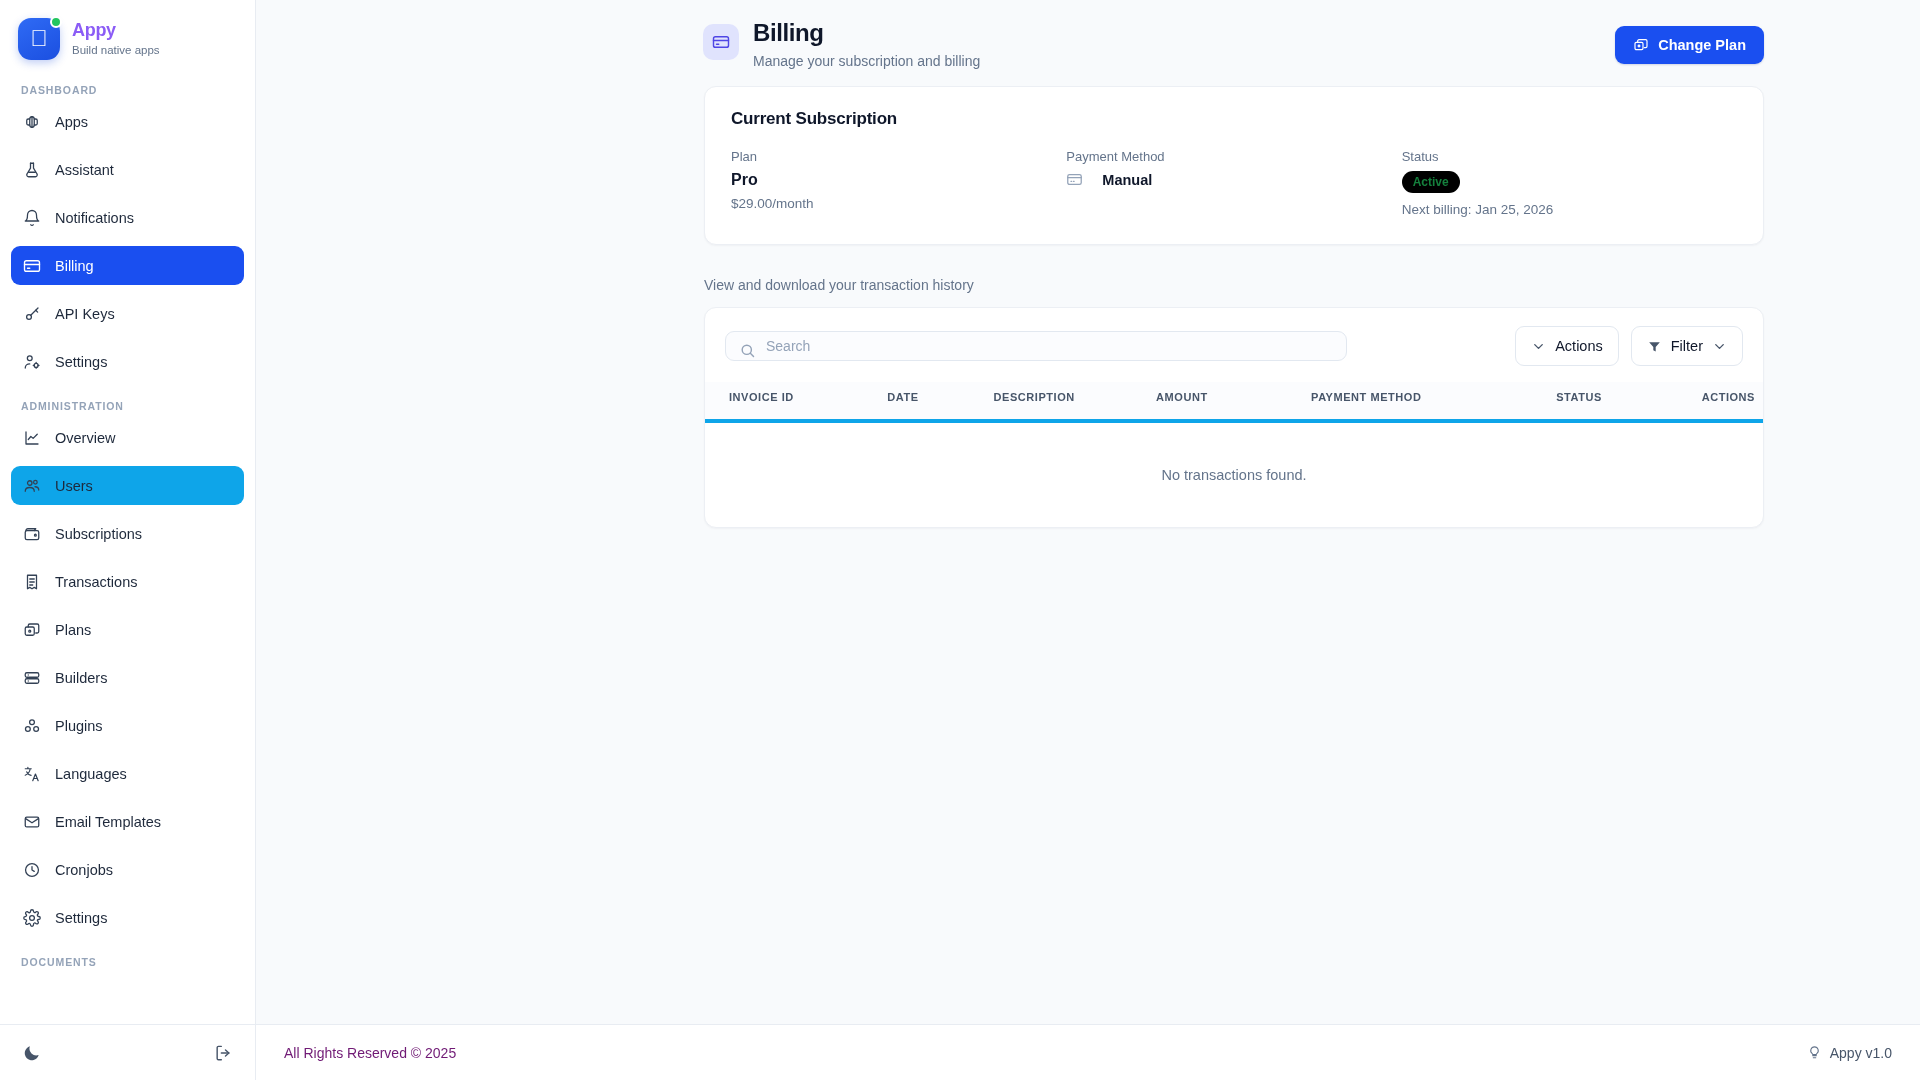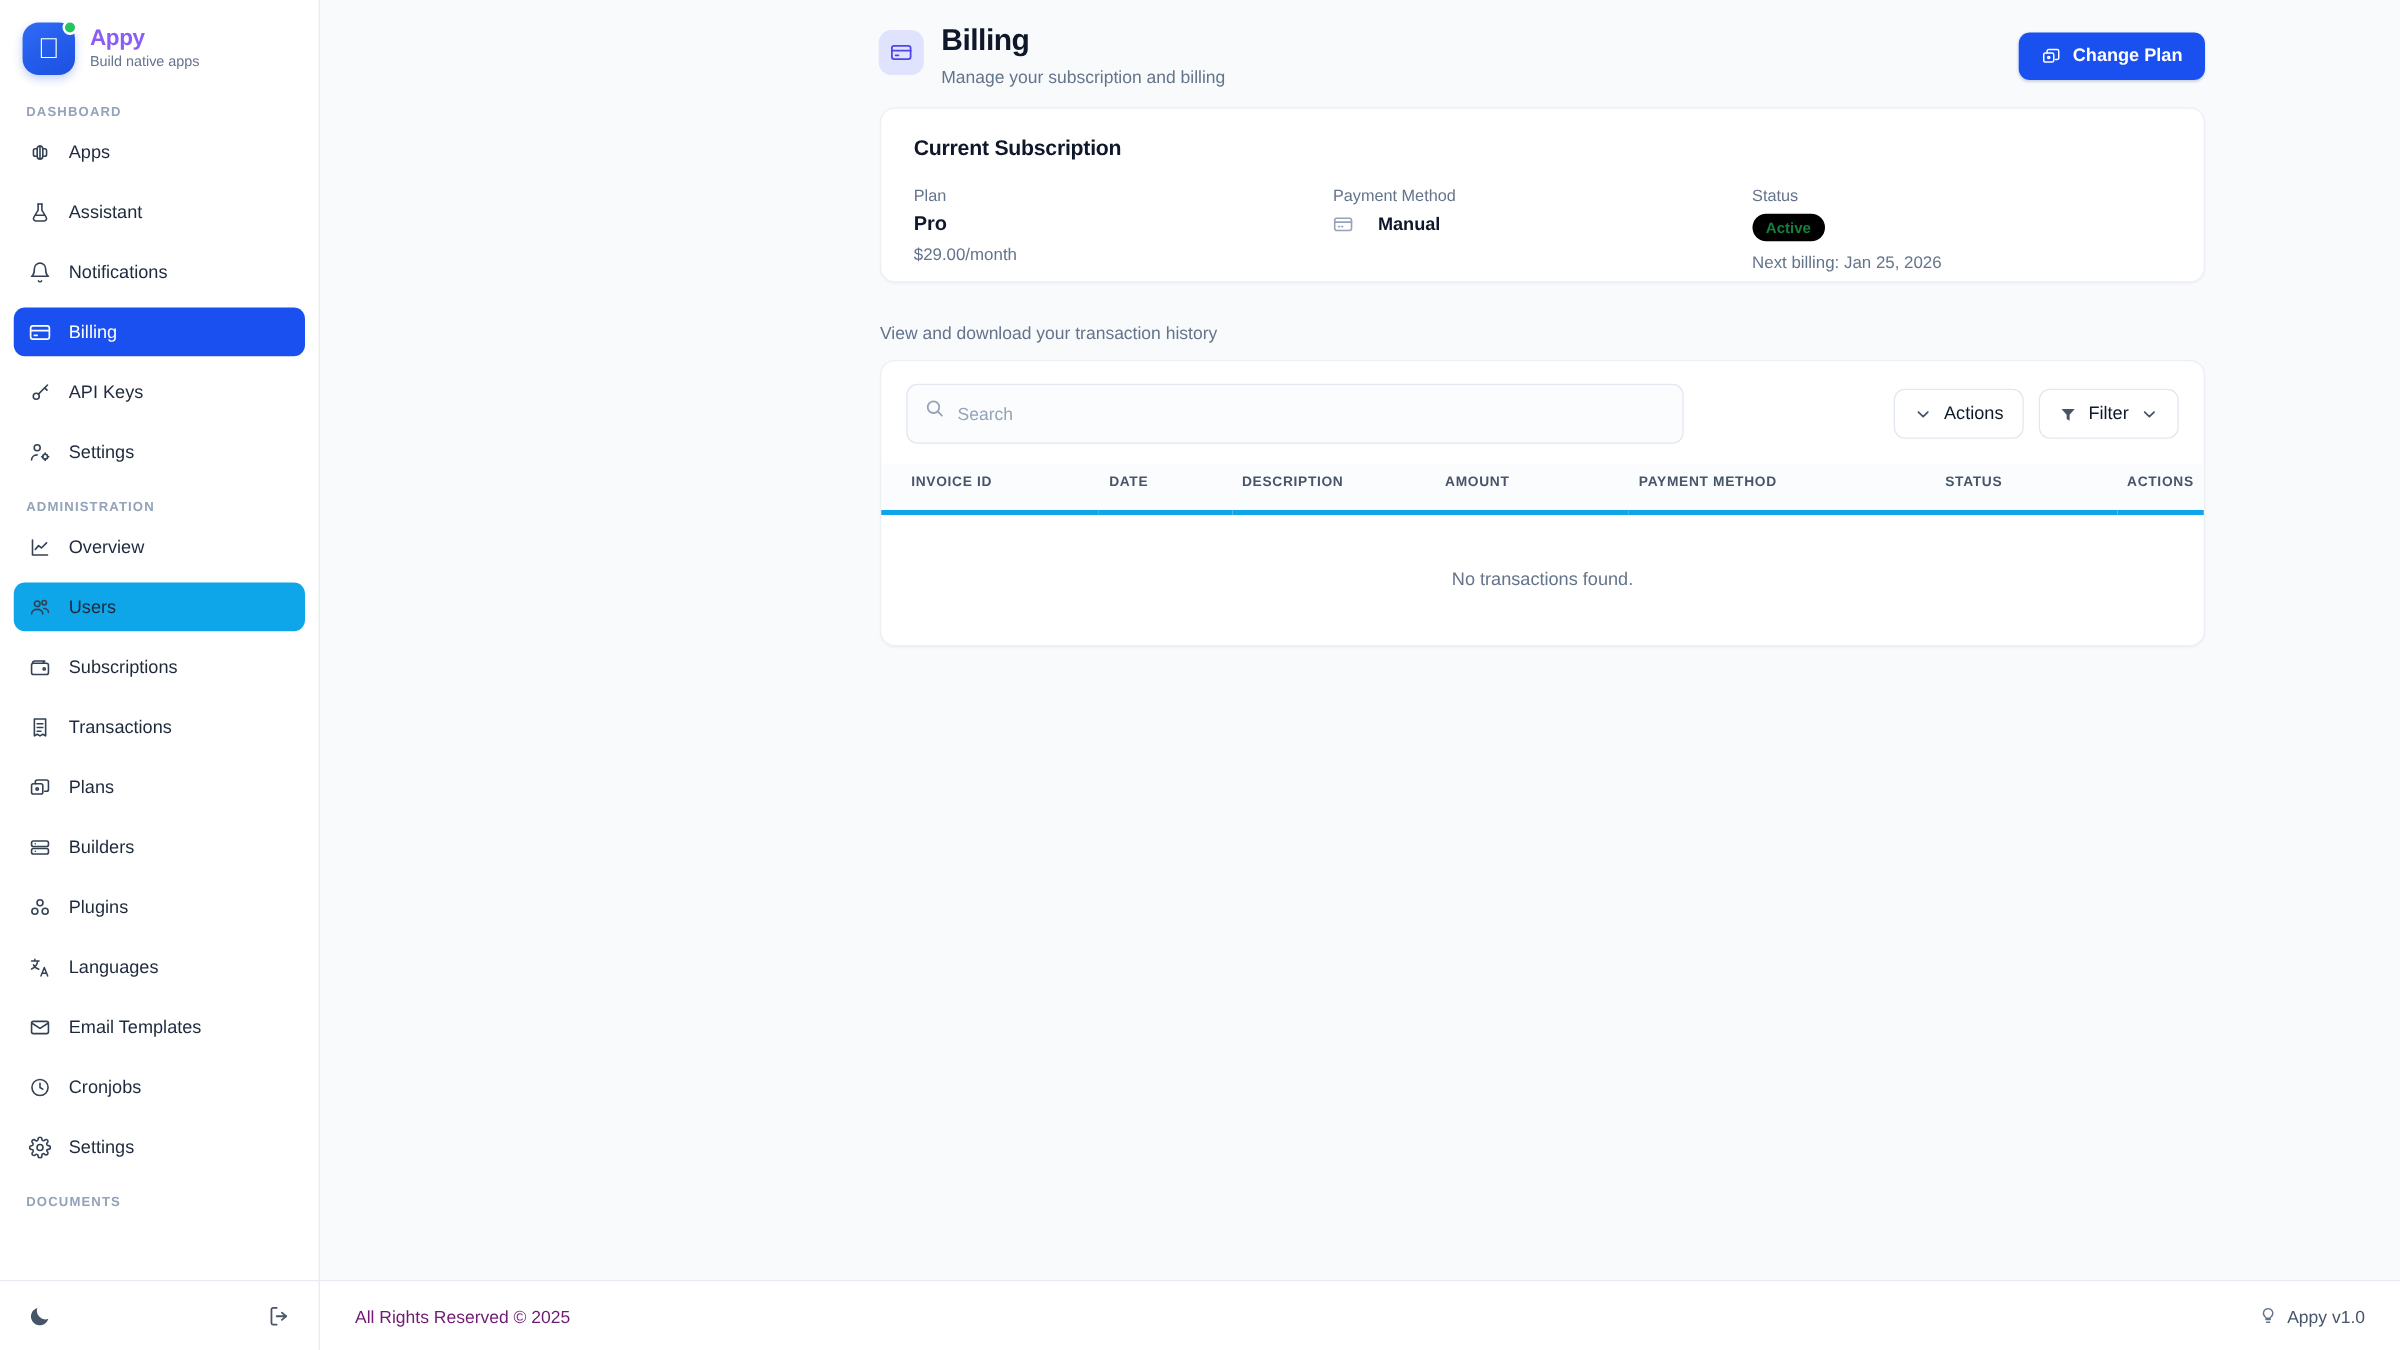--- a/index.html
+++ b/index.html
@@ -90,21 +90,21 @@
     margin-top: 8px; font-family: inherit;
     box-shadow: 0 1px 2px rgba(16,40,120,.18);
   }
   .btn-primary svg { width: 16px; height: 16px; display:block; }
 
   .card {
     background: #fff; border: 1px solid #eceff4; border-radius: 12px;
     margin: 0 156px 0 448px;
     box-shadow: 0 1px 2px rgba(15,23,42,.04);
   }
-  .card-sub { padding: 22px 26px 8px 26px; }
+  .card-sub { padding: 22px 26px 27px 26px; }
   .card-title { font-size: 17px; font-weight: 700; color: #0f172a; margin-bottom: 20px; letter-spacing:-.2px;}
   .sub-grid { display: grid; grid-template-columns: 1fr 1fr 1fr; }
   .sub-label { font-size: 13px; color: #64748b; margin-bottom: 7px; }
   .sub-value-strong { font-size: 16px; font-weight: 700; color: #0f172a; margin-bottom: 7px; }
   .sub-value-small { font-size: 13.5px; color: #64748b; }
   .pay-row { display: flex; align-items: center; gap: 19px; font-size: 14.5px; font-weight: 600; color: #0f172a; }
   .pay-row .ico { width: 17px; height: 17px; color: #94a3b8; display:block; }
   .badge {
     display: inline-block; background: #000000; color: #15803d;
     font-size: 12px; font-weight: 600; padding: 4px 11px; border-radius: 999px;
@@ -114,21 +114,21 @@
   .section-head { margin: 32px 156px 14px 448px; }
   .section-title { font-size: 18.5px; font-weight: 700; color: #0f172a; letter-spacing: -.3px; }
   .section-sub { font-size: 14px; color: #64748b; margin-top: 6px; }
 
   .toolbar {
     display: flex; align-items: center; justify-content: space-between;
     padding: 18px 20px 16px 20px;
   }
   .search-wrap { position: relative; width: 622px; }
   .search-input {
-    width: 100%; height: 48px; border: 1px solid #e2e8f0; border-radius: 9px;
+    width: 100%; height: 30px; border: 1px solid #e2e8f0; border-radius: 9px;
     background: #fbfcfe; padding: 0 14px 0 40px; font-size: 14px;
     color: #0f172a; font-family: inherit; outline: none;
   }
   .search-input::placeholder { color: #94a3b8; }
   .search-icon { position: absolute; left: 14px; top: 11px; width: 17px; height: 17px; color: #94a3b8; }
   .tool-btns { display: flex; gap: 12px; }
   .btn-ghost {
     height: 40px; padding: 0 15px; border: 1px solid #e2e8f0; border-radius: 9px;
     background: #fff; color: #0f172a; font-size: 14.5px; font-weight: 500;
     display: inline-flex; align-items: center; gap: 9px; cursor: pointer; font-family: inherit;

